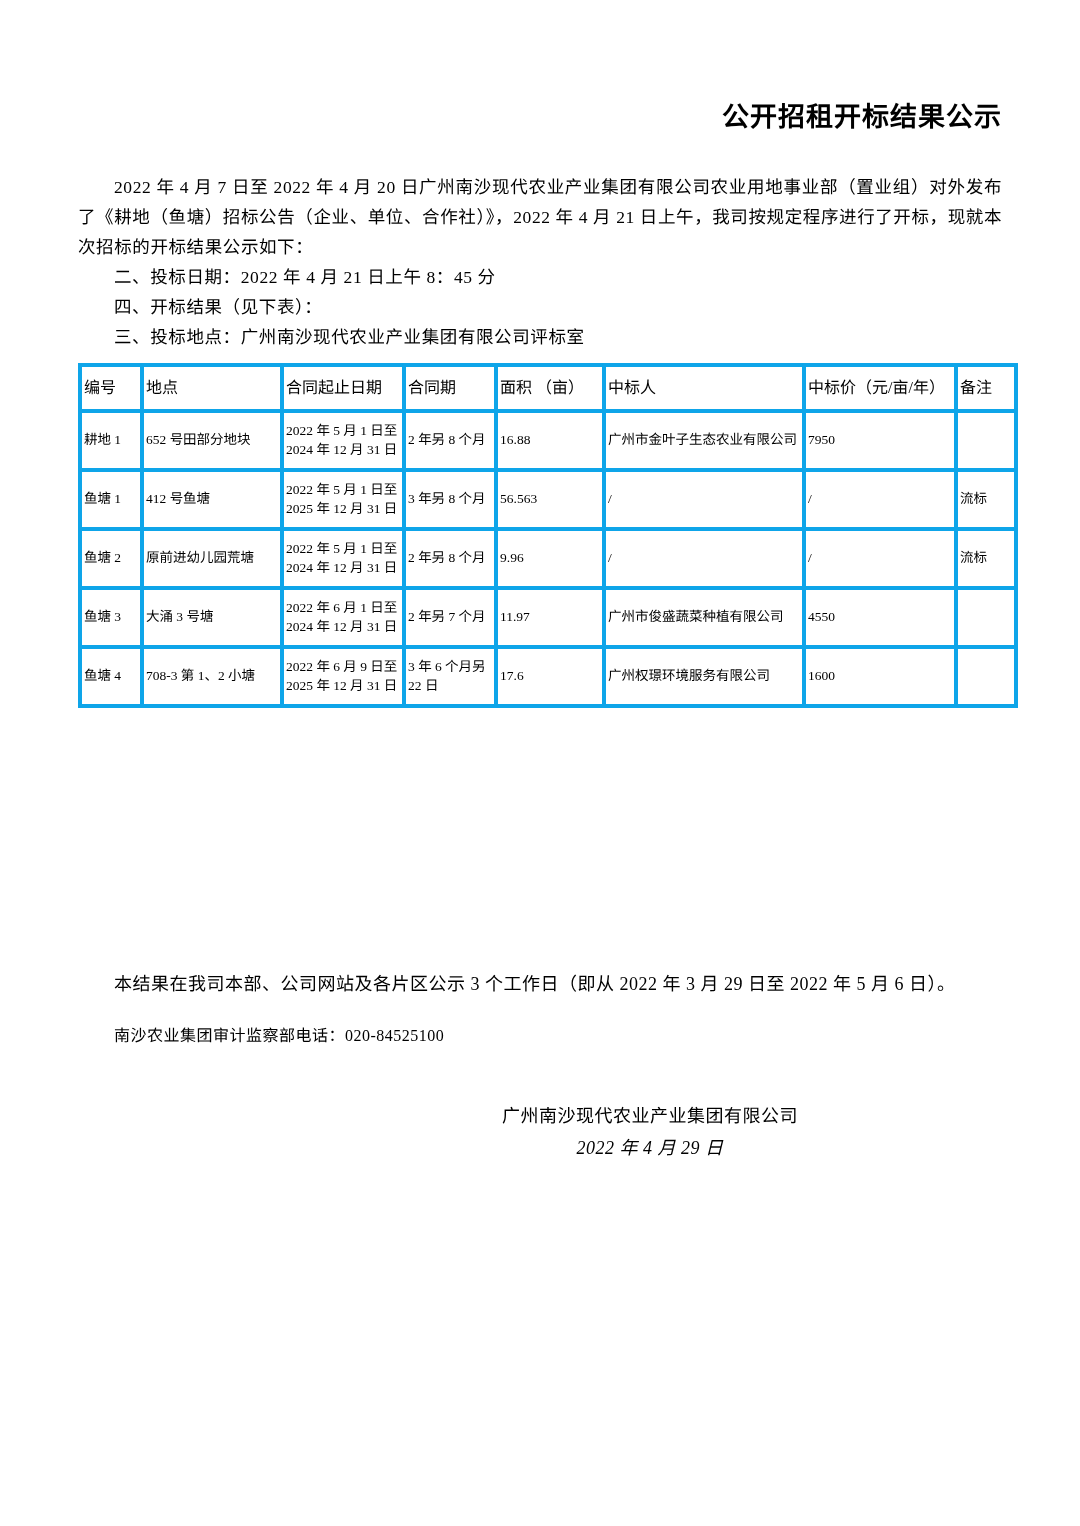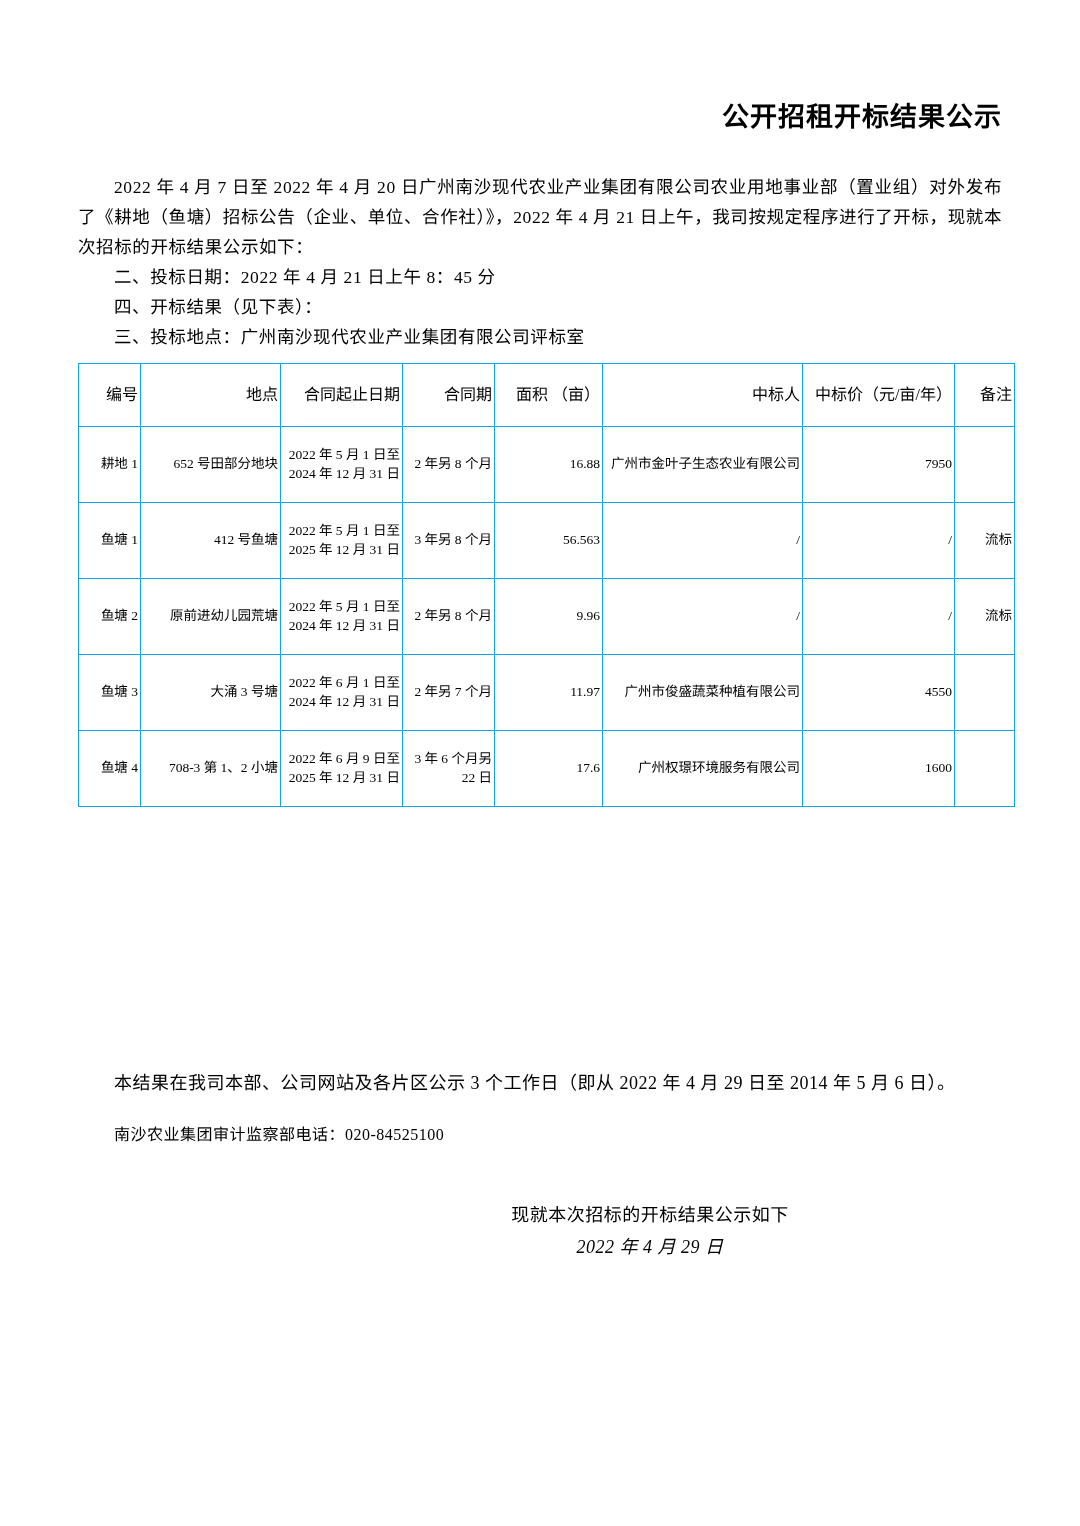--- a/index.html
+++ b/index.html
@@ -48,24 +48,24 @@
     text-indent: 36px;
     letter-spacing: 0.6px;
   }
   table.result {
     border-collapse: collapse;
     width: 925px;
     margin: 10px 0 0 0;
     table-layout: fixed;
   }
   table.result th, table.result td {
-    border: 1px solid #0ea5e9;
-    text-align: right;
+    border: 4px solid #0ea5e9;
+    text-align: left;
     vertical-align: middle;
-    padding: 14px 2px;
+    padding: 4px 2px;
     font-size: 13.5px;
     line-height: 1.45;
     font-family: "Liberation Serif", "DejaVu Serif", serif;
   }
   table.result th {
     font-size: 16px;
     height: 34px;
     font-weight: normal;
   }
   table.result td {
@@ -211,22 +211,22 @@
         <td class="two-line">3 年 6 个月另 22 日</td>
         <td>17.6</td>
         <td>广州权璟环境服务有限公司</td>
         <td>1600</td>
         <td></td>
       </tr>
     </tbody>
   </table>
 
   <div class="after-table">
-    <p class="para-closing">本结果在我司本部、公司网站及各片区公示 3 个工作日（即从 2022 年 4 月 29 日至 2014 年 5 月 6 日）。</p>
+    <p class="para-closing">本结果在我司本部、公司网站及各片区公示 3 个工作日（即从 2022 年 3 月 29 日至 2022 年 5 月 6 日）。</p>
     <p class="para-phone">南沙农业集团审计监察部电话：020-84525100</p>
   </div>
 
   <div class="signature">
-    <p class="sig-line">现就本次招标的开标结果公示如下</p>
+    <p class="sig-line">广州南沙现代农业产业集团有限公司</p>
     <p class="sig-date">2022 年 4 月 29 日</p>
   </div>
 
 </div>
 
 </body></html>

